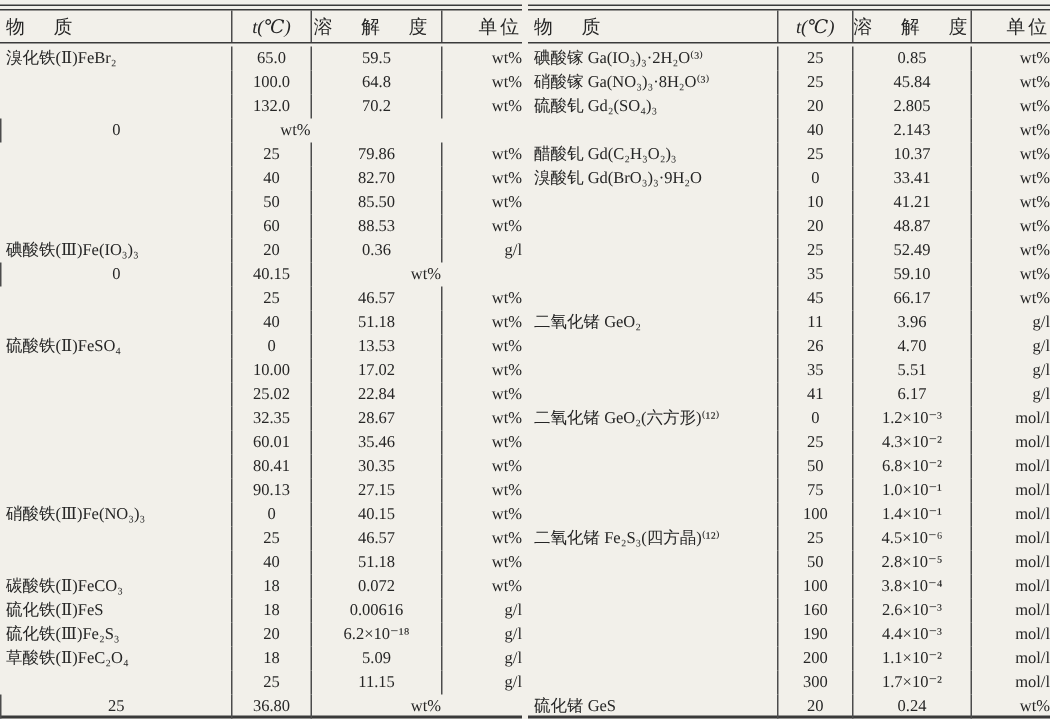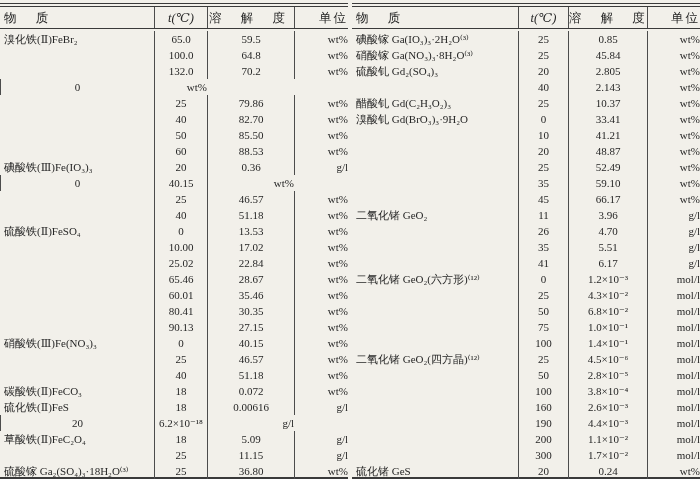--- a/index.html
+++ b/index.html
@@ -150,21 +150,21 @@
           <div class="cell unit">wt%</div>
         </div>
         <div class="row">
           <div class="cell sub"></div>
           <div class="cell temp">25.02</div>
           <div class="cell sol">22.84</div>
           <div class="cell unit">wt%</div>
         </div>
         <div class="row">
           <div class="cell sub"></div>
-          <div class="cell temp">65.46</div>
+          <div class="cell temp">32.35</div>
           <div class="cell sol">28.67</div>
           <div class="cell unit">wt%</div>
         </div>
         <div class="row">
           <div class="cell sub"></div>
           <div class="cell temp">60.01</div>
           <div class="cell sol">35.46</div>
           <div class="cell unit">wt%</div>
         </div>
         <div class="row">
@@ -203,38 +203,38 @@
           <div class="cell sol">0.072</div>
           <div class="cell unit">wt%</div>
         </div>
         <div class="row">
           <div class="cell sub">硫化铁(Ⅱ)FeS</div>
           <div class="cell temp">18</div>
           <div class="cell sol">0.00616</div>
           <div class="cell unit">g/l</div>
         </div>
         <div class="row">
+          <div class="cell sub">硫化铁(Ⅲ)Fe₂S₃</div>
           <div class="cell temp">20</div>
           <div class="cell sol">6.2×10⁻¹⁸</div>
           <div class="cell unit">g/l</div>
         </div>
         <div class="row">
           <div class="cell sub">草酸铁(Ⅱ)FeC₂O₄</div>
           <div class="cell temp">18</div>
           <div class="cell sol">5.09</div>
           <div class="cell unit">g/l</div>
         </div>
         <div class="row">
           <div class="cell sub"></div>
           <div class="cell temp">25</div>
           <div class="cell sol">11.15</div>
           <div class="cell unit">g/l</div>
         </div>
         <div class="row">
-          <div class="cell sub">硫酸镓 Ga₂(SO₄)₃·18H₂O⁽³⁾</div>
           <div class="cell temp">25</div>
           <div class="cell sol">36.80</div>
           <div class="cell unit">wt%</div>
         </div>
       </div>
   </div>
 
   <div class="half t1">
     <div class="row head">
       <div class="cell sub">物 质</div>
@@ -357,21 +357,21 @@
           <div class="cell sol">1.0×10⁻¹</div>
           <div class="cell unit">mol/l</div>
         </div>
         <div class="row">
           <div class="cell sub"></div>
           <div class="cell temp">100</div>
           <div class="cell sol">1.4×10⁻¹</div>
           <div class="cell unit">mol/l</div>
         </div>
         <div class="row">
-          <div class="cell sub">二氧化锗 GeO₂(四方晶)⁽¹²⁾</div>
+          <div class="cell sub">二氧化锗 Fe₂S₃(四方晶)⁽¹²⁾</div>
           <div class="cell temp">25</div>
           <div class="cell sol">4.5×10⁻⁶</div>
           <div class="cell unit">mol/l</div>
         </div>
         <div class="row">
           <div class="cell sub"></div>
           <div class="cell temp">50</div>
           <div class="cell sol">2.8×10⁻⁵</div>
           <div class="cell unit">mol/l</div>
         </div>

